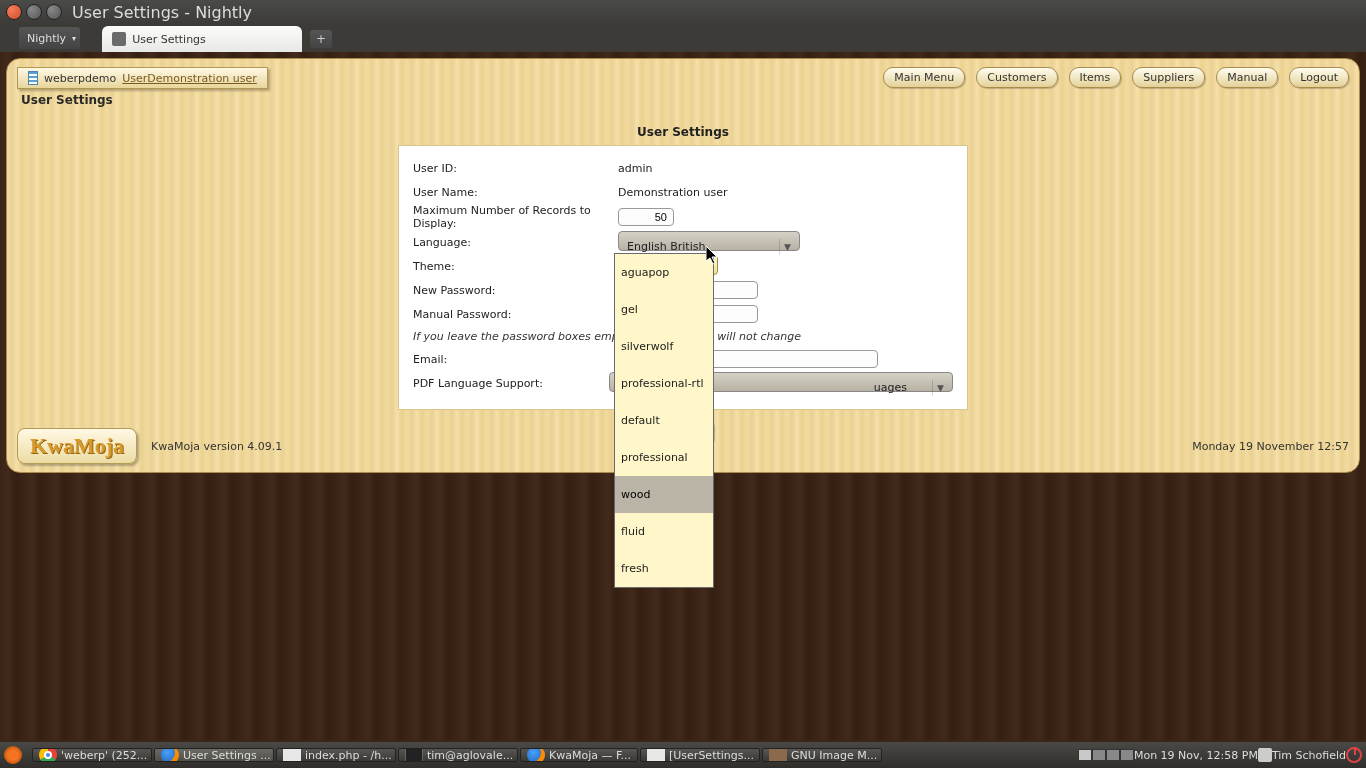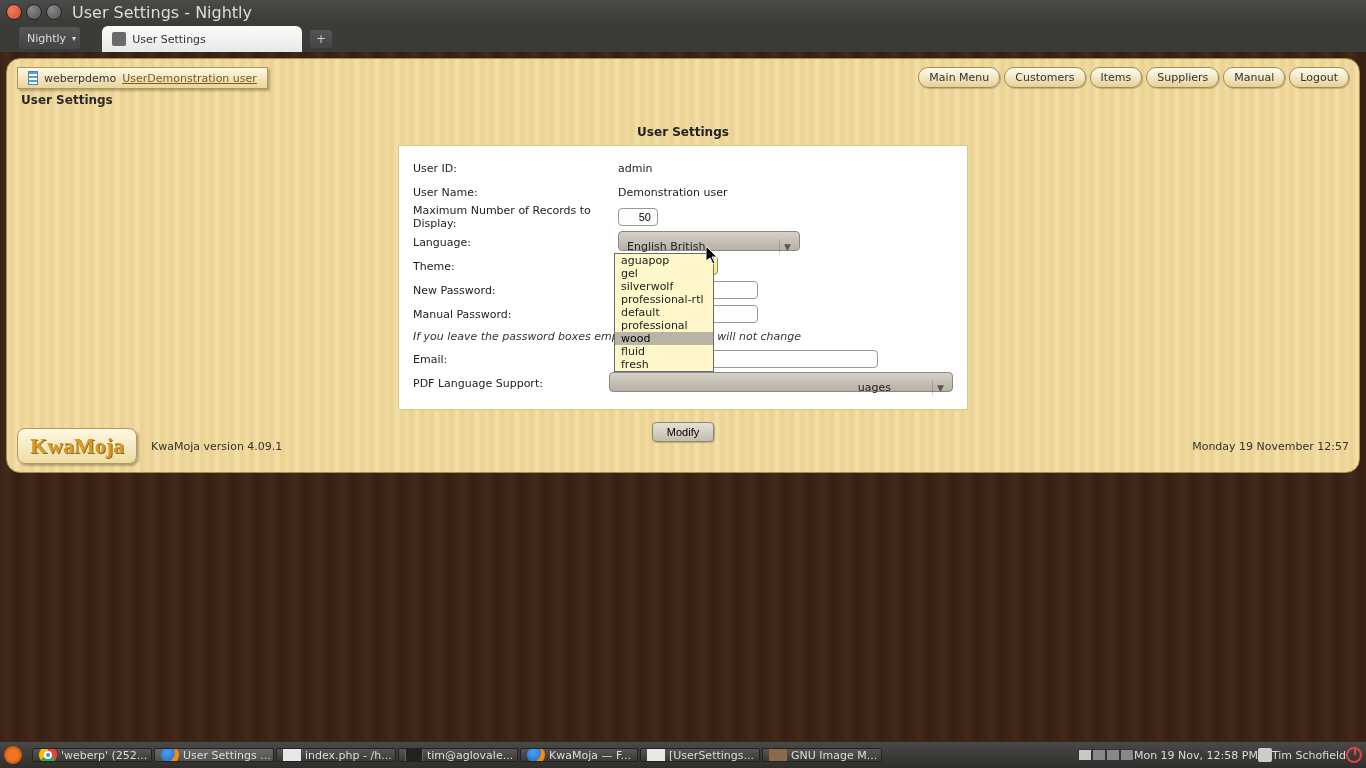--- a/index.html
+++ b/index.html
@@ -134,21 +134,21 @@
   color: #333;
   box-shadow: 2px 2px 2px rgba(0,0,0,.25);
 }
 .breadcrumb .db-icon {
   width: 10px; height: 14px;
   background: repeating-linear-gradient(#5aa0d0 0 2px, #fff 2px 4px);
   border: 1px solid #4a86b0;
 }
 .breadcrumb .u { text-decoration: underline; color: #7a5a1e; }
 
-.nav-buttons { display: flex; gap: 4px; justify-content: center; }
+.nav-buttons { display: flex; gap: 11px; justify-content: center; }
 .nav-btn {
   background: linear-gradient(#fffdf0, #e3d196);
   border: 1px solid #a98b4e;
   border-radius: 10px;
   padding: 3px 10px;
   font-size: 11px;
   color: #333;
   box-shadow: 1px 1px 1px rgba(0,0,0,.2);
 }
 
@@ -185,35 +185,34 @@
 }
 .form-row .label { width: 205px; }
 .form-row .value { flex: 1; }
 input.text-input, input.num-input, input.pwd-input, input.email-input {
   border: 1px solid #999;
   border-radius: 4px;
   padding: 2px 6px;
   font-size: 11px;
   background: #fdfdfd;
 }
-input.num-input { width: 40px; text-align: right; }
+input.num-input { width: 56px; text-align: right; }
 input.pwd-input { width: 140px; }
 input.email-input { width: 260px; }
 .select-look {
   display: inline-flex;
   align-items: center;
   justify-content: space-between;
   height: 20px;
   padding: 12px 4px 0 8px;
   border: 1px solid #888;
   border-radius: 4px;
   background: linear-gradient(#d6d1c6, #b7b2a4);
   font-size: 11px;
   position: relative;
-  gap: 16px;
 }
 .select-look.wide { width: 182px; }
 .select-look.theme { width: 100px; background: linear-gradient(#fff6c9,#f4e78c); border-color:#9a8a46; }
 .select-look.pdf { width: 344px; }
 .select-arrow {
   width: 16px; height: 16px;
   display: flex; align-items: center; justify-content: center;
   color: #555;
   font-size: 9px;
   border-left: 1px solid rgba(0,0,0,.15);
@@ -226,21 +225,21 @@
   position: absolute;
   top: 107px;
   left: 215px;
   width: 100px;
   background: #fff6c9;
   border: 1px solid #6a6a6a;
   z-index: 50;
   font-size: 11px;
 }
 .dropdown-list .opt {
-  padding: 0 6px;
+  padding: 12px 6px;
   line-height: 13px;
   color: #222;
 }
 .dropdown-list .opt.selected {
   background: #bab4a6;
   color: #000;
 }
 
 
 .cursor {

